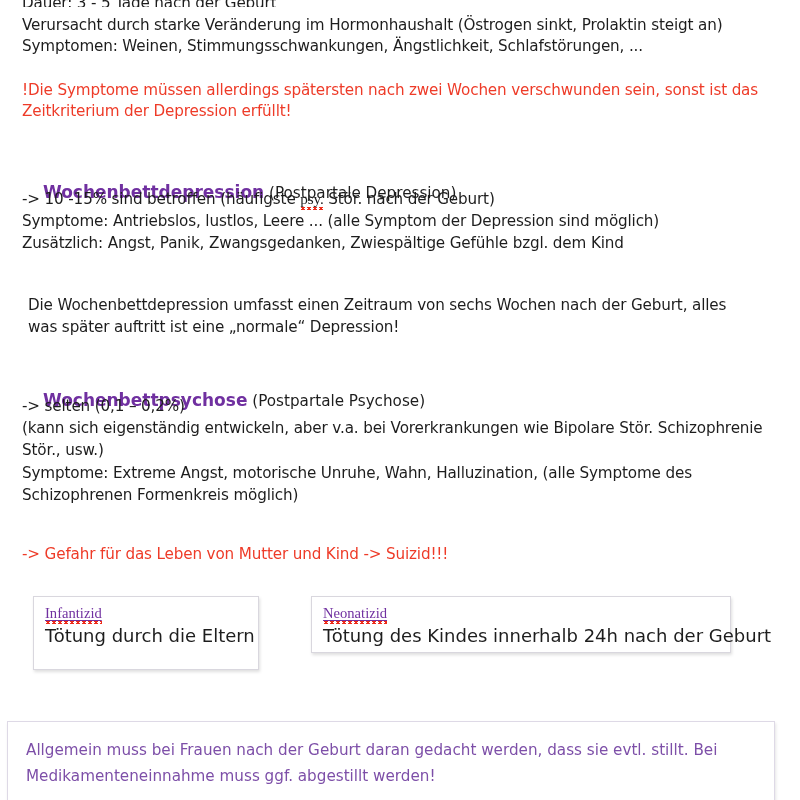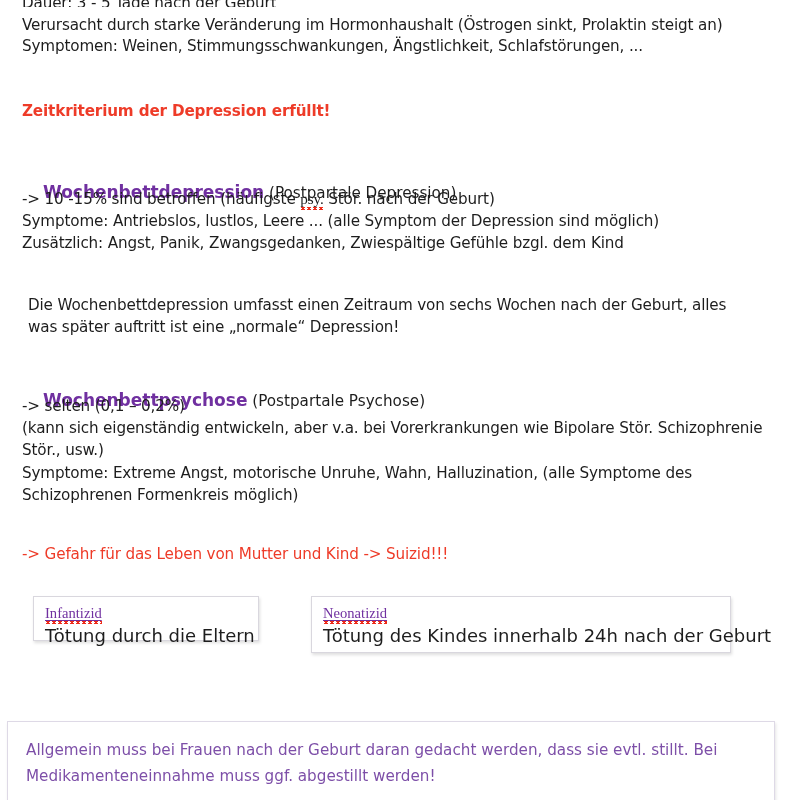--- a/index.html
+++ b/index.html
@@ -89,21 +89,21 @@
   }
   .defbox .def {
     display: block;
     color: #1d1d1d;
     font-size: 18px;
     line-height: 21px;
     white-space: pre;
     margin-top: 1px;
   }
 
-  #box-infantizid  { left: 33px;  top: 596px; width: 226px; height: 45px; }
+  #box-infantizid  { left: 33px;  top: 596px; width: 226px; height: 74px; }
   #box-neonatizid  { left: 311px; top: 596px; width: 420px; height: 57px; }
 
   #box-note {
     position: absolute;
     left: 7px;
     top: 721px;
     width: 768px;
     height: 92px;
     background: #ffffff;
     border: 1px solid #ded9e6;
@@ -130,22 +130,23 @@
 <body>
 
 <div class="page">
 
   <div class="tline" id="line-dauer" style="top:-7px;">Dauer: 3 - 5 Tage nach der Geburt</div>
 
   <div class="tline" style="top:15px;">Verursacht durch starke Veränderung im Hormonhaushalt (Östrogen sinkt, Prolaktin steigt an)</div>
 
   <div class="tline" style="top:36px;">Symptomen: Weinen, Stimmungsschwankungen, Ängstlichkeit, Schlafstörungen, ...</div>
 
+  <div class="tline red" style="top:80px;">!Die Symptome müssen allerdings spätersten nach zwei Wochen verschwunden sein, sonst ist das</div>
 
-  <div class="tline red" style="top:101px;font-weight:bold;">Zeitkriterium der Depression erfüllt!</div>
+  <div class="tline red" style="top:101px;">Zeitkriterium der Depression erfüllt!</div>
 
   <div class="heading" style="top:159px;">
     <span class="h-main">Wochenbettdepression</span><span class="h-sub"> (Postpartale Depression)</span>
   </div>
 
   <div class="tline" style="top:188px;"><span>-&gt; 10 -15% sind betroffen (häufigste </span><span class="squig">psy.</span><span> Stör. nach der Geburt)</span></div>
 
   <div class="tline" style="top:211px;">Symptome: Antriebslos, lustlos, Leere ... (alle Symptom der Depression sind möglich)</div>
 
   <div class="tline" style="top:233px;">Zusätzlich: Angst, Panik, Zwangsgedanken, Zwiespältige Gefühle bzgl. dem Kind</div>

